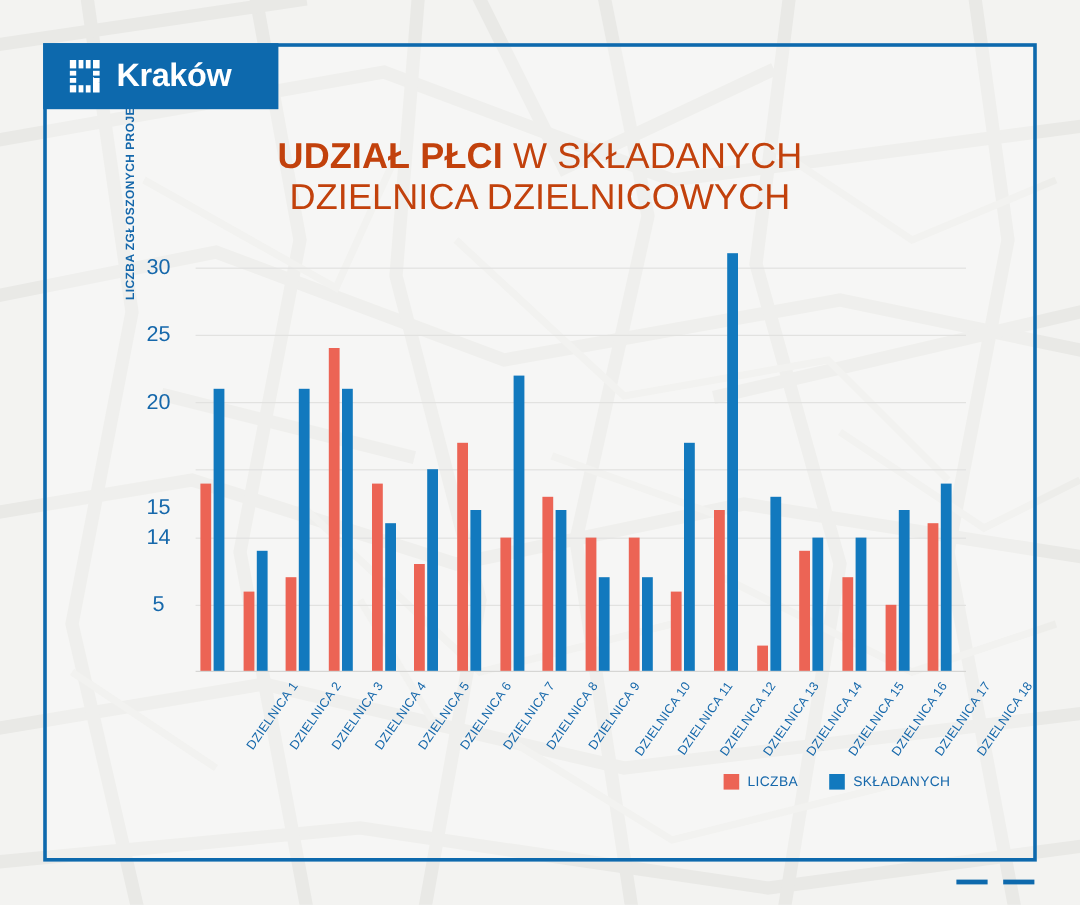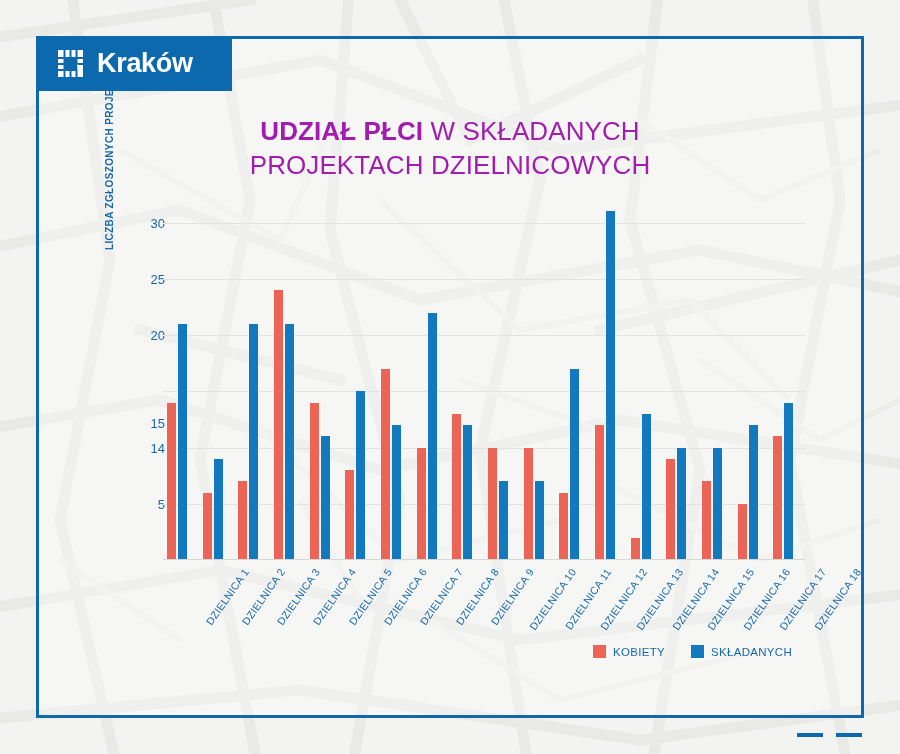--- a/index.html
+++ b/index.html
@@ -35,22 +35,22 @@
   .logo-mark{width:28px;height:28px;flex:0 0 auto;margin-right:11px;}
   .logo-text{
     color:#ffffff;font-size:27px;font-weight:bold;
     letter-spacing:-0.3px;line-height:1;
   }
 
   
   .title{
     position:absolute;left:0;right:0;top:114px;
     text-align:center;
-    color:#a21caf;
-    font-size:26px;line-height:34px;
+    color:#c2410c;
+    font-size:30px;line-height:34px;
     letter-spacing:0.1px;
     z-index:4;
   }
   .title .strong{font-weight:bold;}
   .title-line2{display:block;}
 
   
   .chart-wrap{
     position:absolute;
     left:105px;top:200px;
@@ -63,23 +63,23 @@
     width:200px;
     transform:rotate(-90deg);
     transform-origin:0 0;
     color:#1668ab;
     font-size:10px;font-weight:bold;
     letter-spacing:0.35px;
     white-space:nowrap;
     text-align:left;
   }
   .ytick{
-    position:absolute;left:14px;width:46px;
-    text-align:right;
-    color:#1668ab;font-size:13px;
+    position:absolute;left:4px;width:46px;
+    text-align:center;
+    color:#1668ab;font-size:18px;
     transform:translateY(-50%);
   }
   .gridline{
     position:absolute;left:58px;right:0;
     height:1px;background:#e2e2e0;
   }
   .axisline{
     position:absolute;left:58px;right:0;
     height:1px;background:#d6d6d4;bottom:0;
   }
@@ -188,21 +188,21 @@
       <path d="M13.5 21 h4 v6 h-4 z"></path>
       <path d="M19.5 14 L25 19.5 V27 h-5.5 z"></path>
       <rect x="8.5" y="8.5" width="10" height="10" fill="none" stroke="#ffffff" stroke-width="0"></rect>
     </g>
   </svg>
   <span class="logo-text">Kraków</span>
 </div>
 
 <div class="title">
   <span class="strong">UDZIAŁ PŁCI</span><span> W SKŁADANYCH</span>
-  <span class="title-line2">PROJEKTACH DZIELNICOWYCH</span>
+  <span class="title-line2">DZIELNICA DZIELNICOWYCH</span>
 </div>
 
 <div class="chart-wrap">
   <div class="ylabel">LICZBA ZGŁOSZONYCH PROJEKTÓW</div>
   <div id="ytick-host">
       <div class="ytick" style="top: 303.75px;">5</div>
       <div class="ytick" style="top: 247.5px;">14</div>
       <div class="ytick" style="top: 191.25px; margin-top: 32px;">15</div>
       <div class="ytick" style="top: 135px;">20</div>
       <div class="ytick" style="top: 78.75px;">25</div>
@@ -310,21 +310,21 @@
     <div class="xlab" style="left: 475.667px;">DZIELNICA 14</div>
     <div class="xlab" style="left: 511.333px;">DZIELNICA 15</div>
     <div class="xlab" style="left: 547px;">DZIELNICA 16</div>
     <div class="xlab" style="left: 582.667px;">DZIELNICA 17</div>
     <div class="xlab" style="left: 618.333px;">DZIELNICA 18</div>
   </div>
 
 <div class="legend" id="legend">
     <div class="legend-item">
       <span class="swatch" style="background: rgb(236, 100, 85);"></span>
-      <span class="legend-label">KOBIETY</span>
+      <span class="legend-label">LICZBA</span>
     </div>
     <div class="legend-item">
       <span class="swatch" style="background: rgb(18, 121, 190);"></span>
       <span class="legend-label">SKŁADANYCH</span>
     </div>
   </div>
 
 <div class="footer">
   <span class="dash left"></span>
   <span class="dash"></span>

